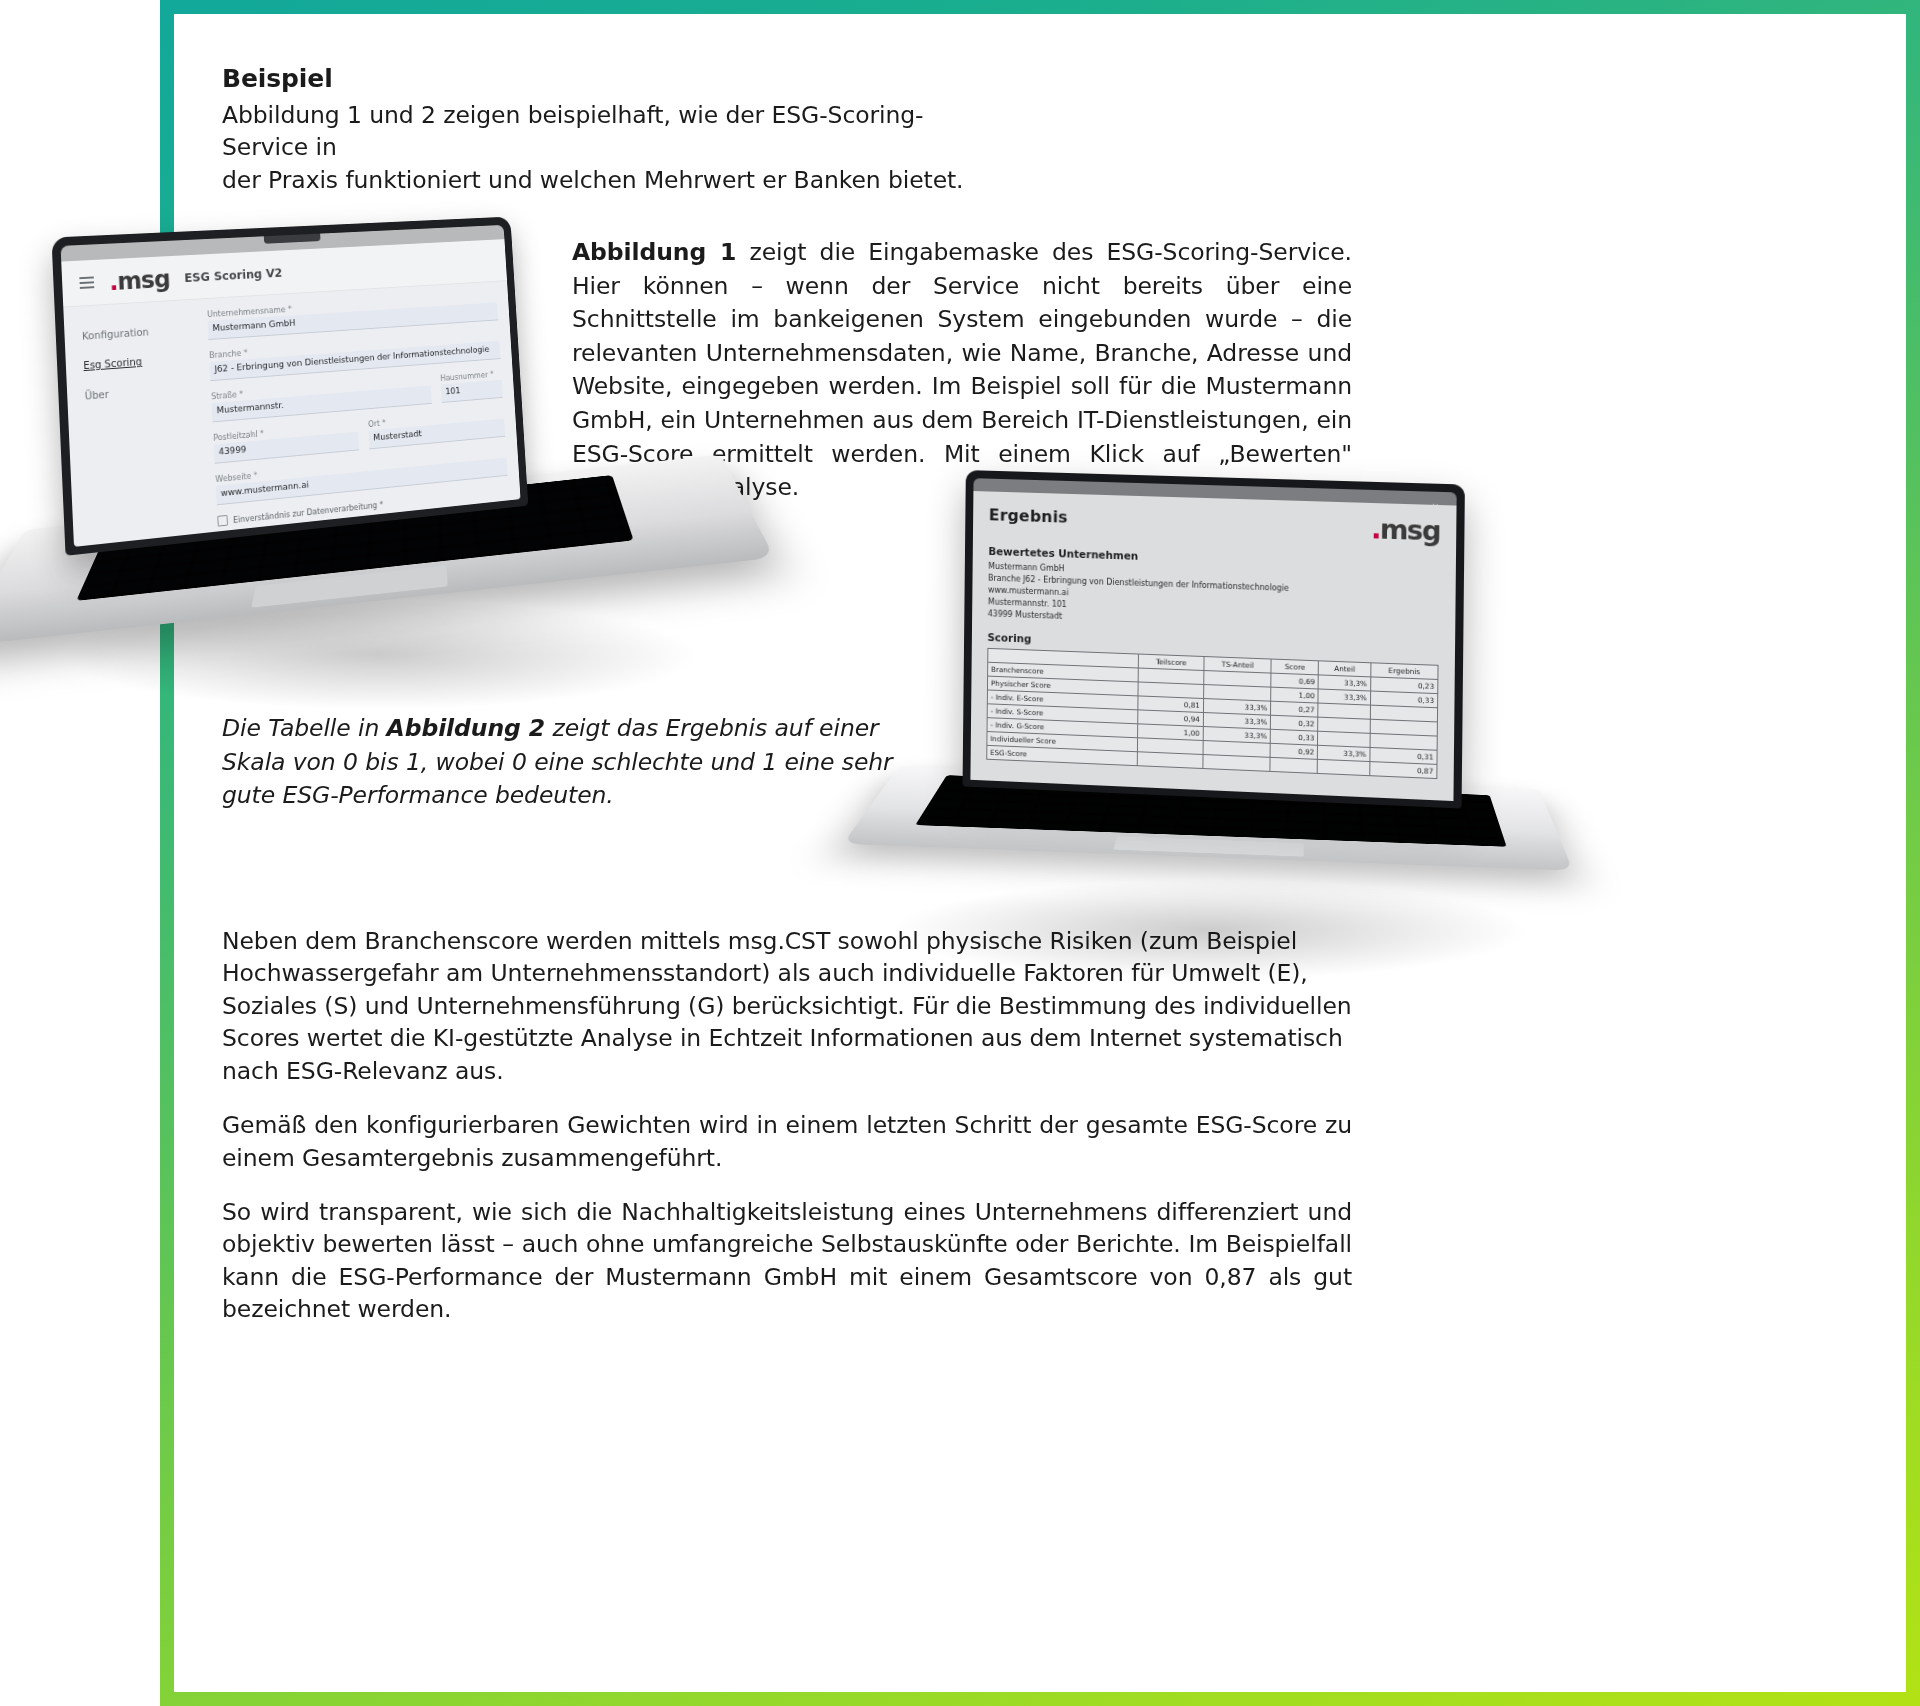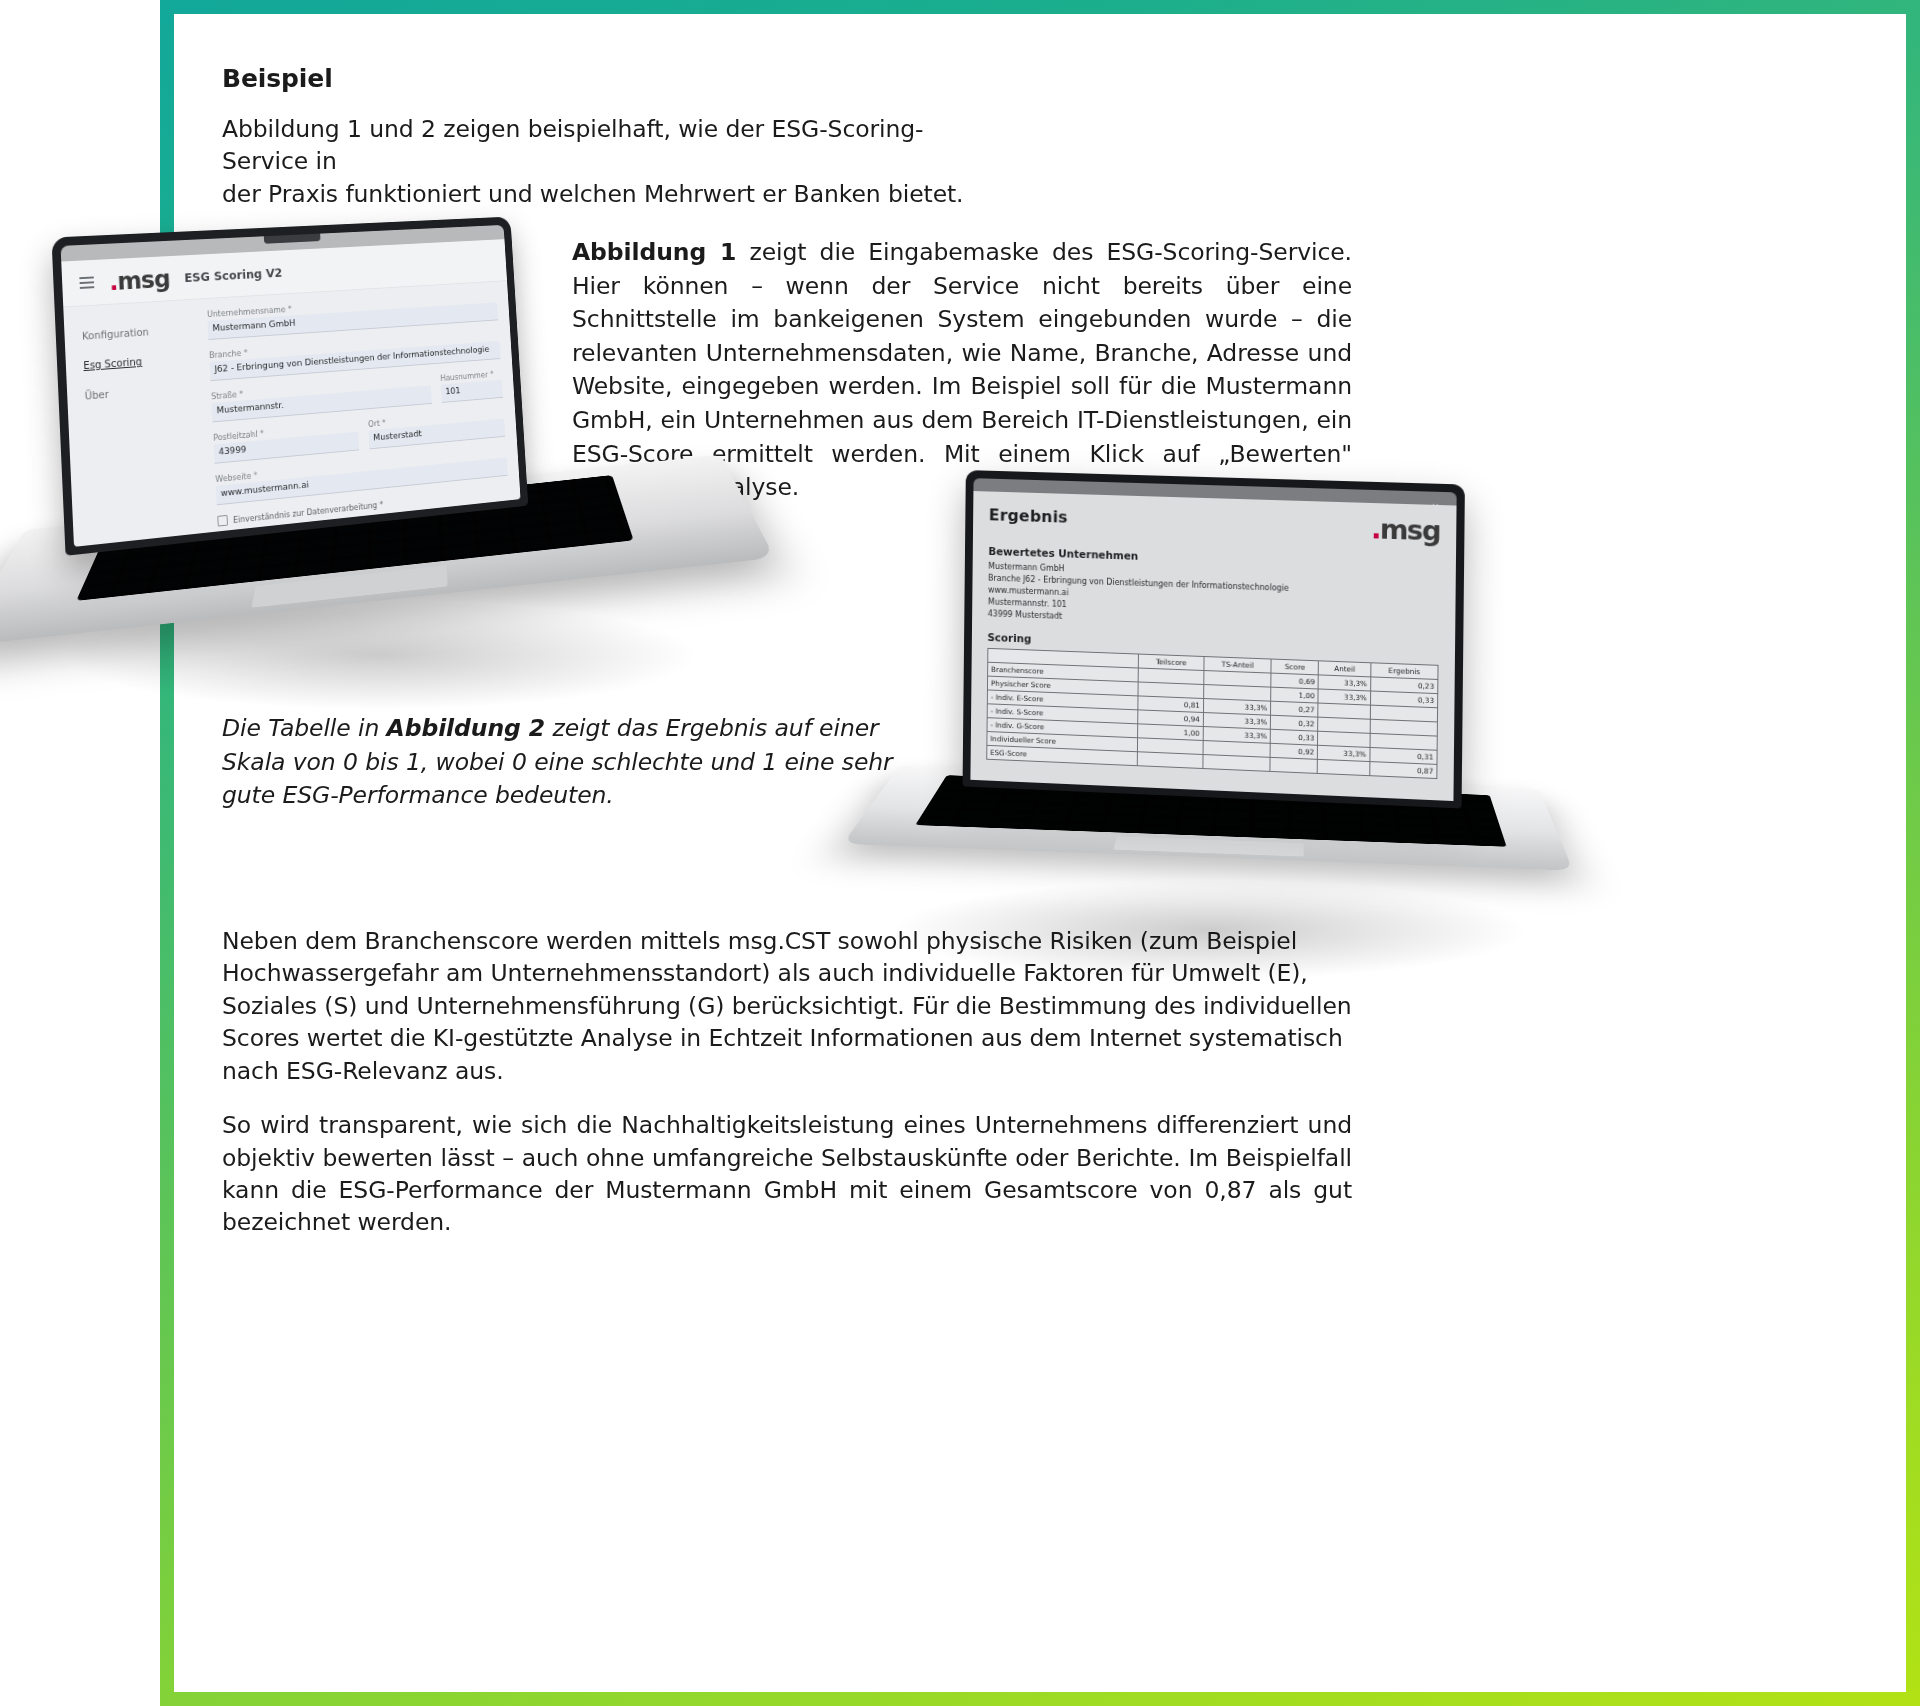--- a/index.html
+++ b/index.html
@@ -40,21 +40,21 @@
     position: absolute;
     color: #1b1b1b;
     font-size: 23.5px;
     line-height: 1.36;
     letter-spacing: -0.1px;
   }
   .txt b, .bold { font-weight: 700; }
 
   #intro-block { left: 222px; top: 62px; width: 760px; }
   #intro-title {
-    font-size: 25px; font-weight: 700; margin-bottom: 17px;
+    font-size: 25px; font-weight: 700; margin-bottom: 3px;
   }
   #intro-body { font-size: 23.5px; line-height: 1.38; }
 
   #fig1-block {
     left: 572px; top: 236px; width: 780px;
     text-align: justify; text-align-last: left;
     line-height: 1.43;
   }
 
   #fig2-block {
@@ -255,20 +255,21 @@
 <div class="txt" id="fig1-block">
   <span class="bold">Abbildung 1</span><span> zeigt die Eingabemaske des ESG-Scoring-Service. Hier können – wenn der Service nicht bereits über eine Schnittstelle im bankeigenen System eingebunden wurde – die relevanten Unternehmensdaten, wie Name, Branche, Adresse und Website, eingegeben werden. Im Beispiel soll für die Mustermann GmbH, ein Unternehmen aus dem Bereich IT-Dienstleistungen, ein ESG-Score ermittelt werden. Mit einem Klick auf „Bewerten" startet die Analyse.</span>
 </div>
 
 <div class="txt" id="fig2-block">
   <span>Die Tabelle in </span><span class="bold">Abbildung 2</span><span> zeigt das Ergebnis auf einer Skala von 0 bis 1, wobei 0 eine schlechte und 1 eine sehr gute ESG-Performance bedeuten.</span>
 </div>
 
 <div class="txt" id="body-block">
   <p id="para-1">Neben dem Branchenscore werden mittels msg.CST sowohl physische Risiken (zum Beispiel Hochwassergefahr am Unternehmensstandort) als auch individuelle Faktoren für Umwelt (E), Soziales (S) und Unternehmensführung (G) berücksichtigt. Für die Bestimmung des individuellen Scores wertet die KI-gestützte Analyse in Echtzeit Informationen aus dem Internet systematisch nach ESG-Relevanz aus.</p>
+  <p>Gemäß den konfigurierbaren Gewichten wird in einem letzten Schritt der gesamte ESG-Score zu einem Gesamtergebnis zusammengeführt.</p>
   <p>So wird transparent, wie sich die Nachhaltigkeitsleistung eines Unternehmens differenziert und objektiv bewerten lässt – auch ohne umfangreiche Selbstauskünfte oder Berichte. Im Beispielfall kann die ESG-Performance der Mustermann GmbH mit einem Gesamtscore von 0,87 als gut bezeichnet werden.</p>
 </div>
 
 <div class="shadow-blob" style="left:60px; top:600px; width:640px; height:110px;"></div>
 <div id="laptop1">
   <div class="base">
     <div class="keyboard"></div>
     <div class="trackpad"></div>
   </div>
   <div class="lid">

